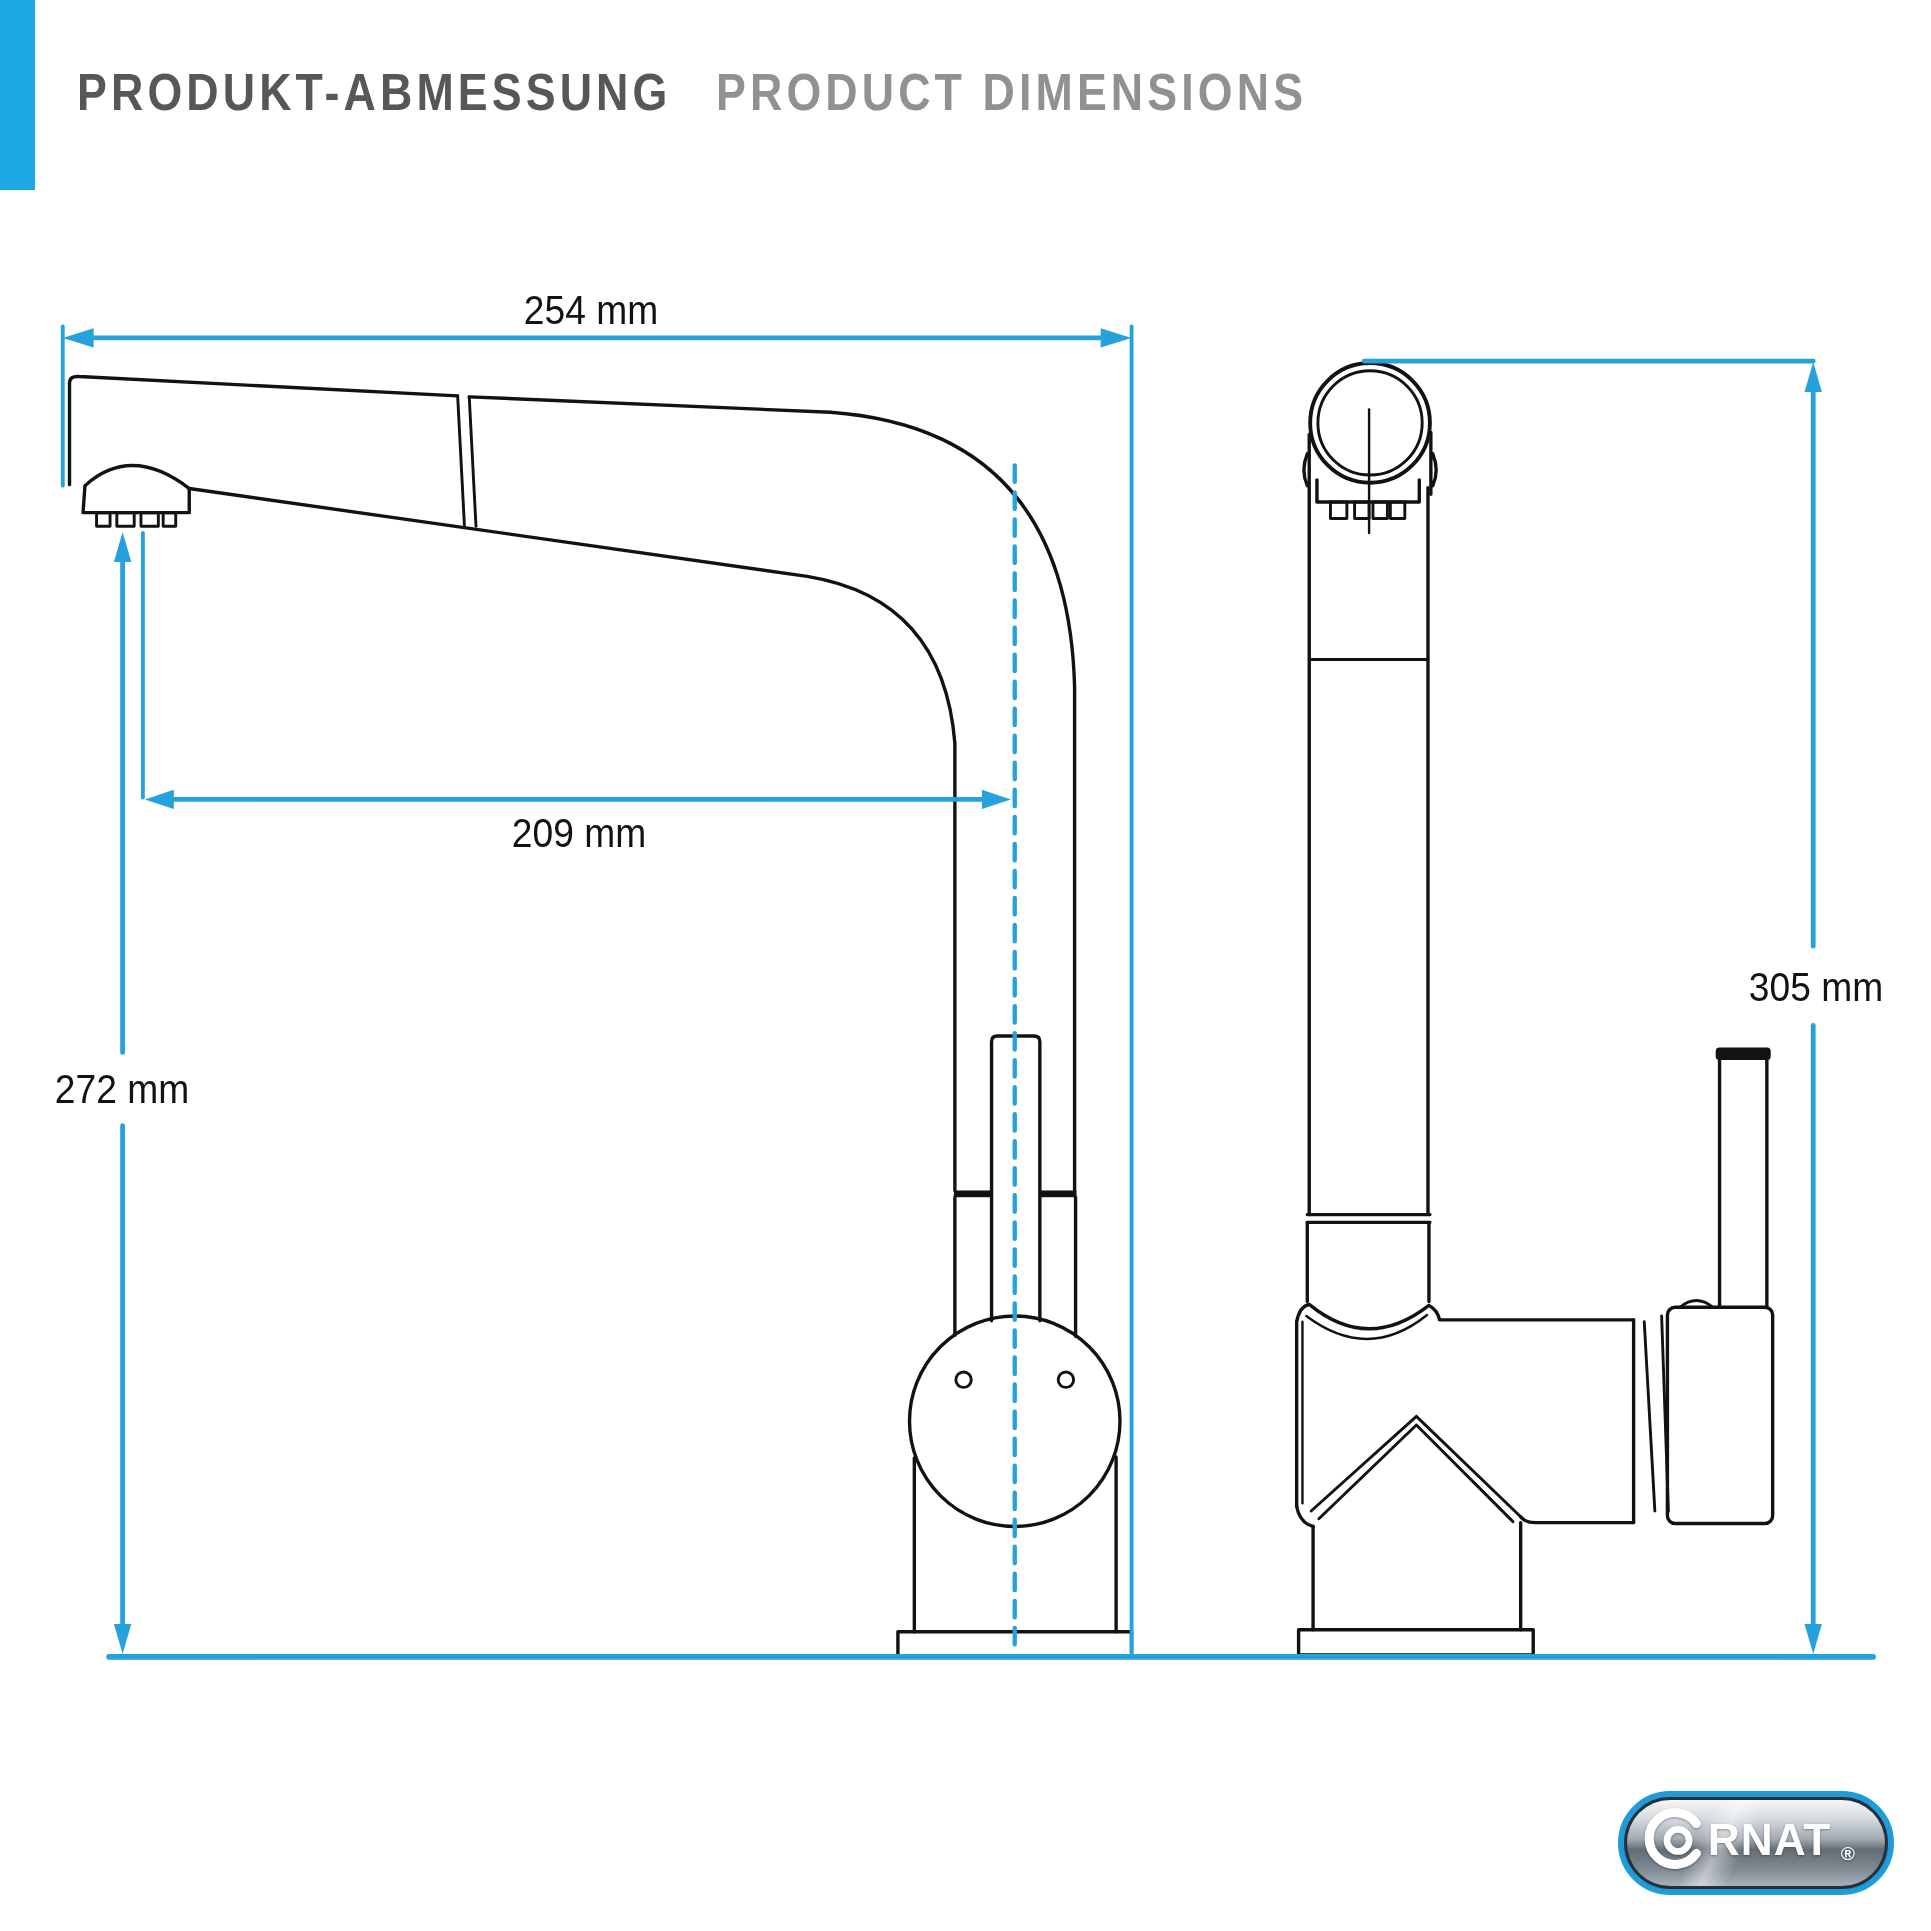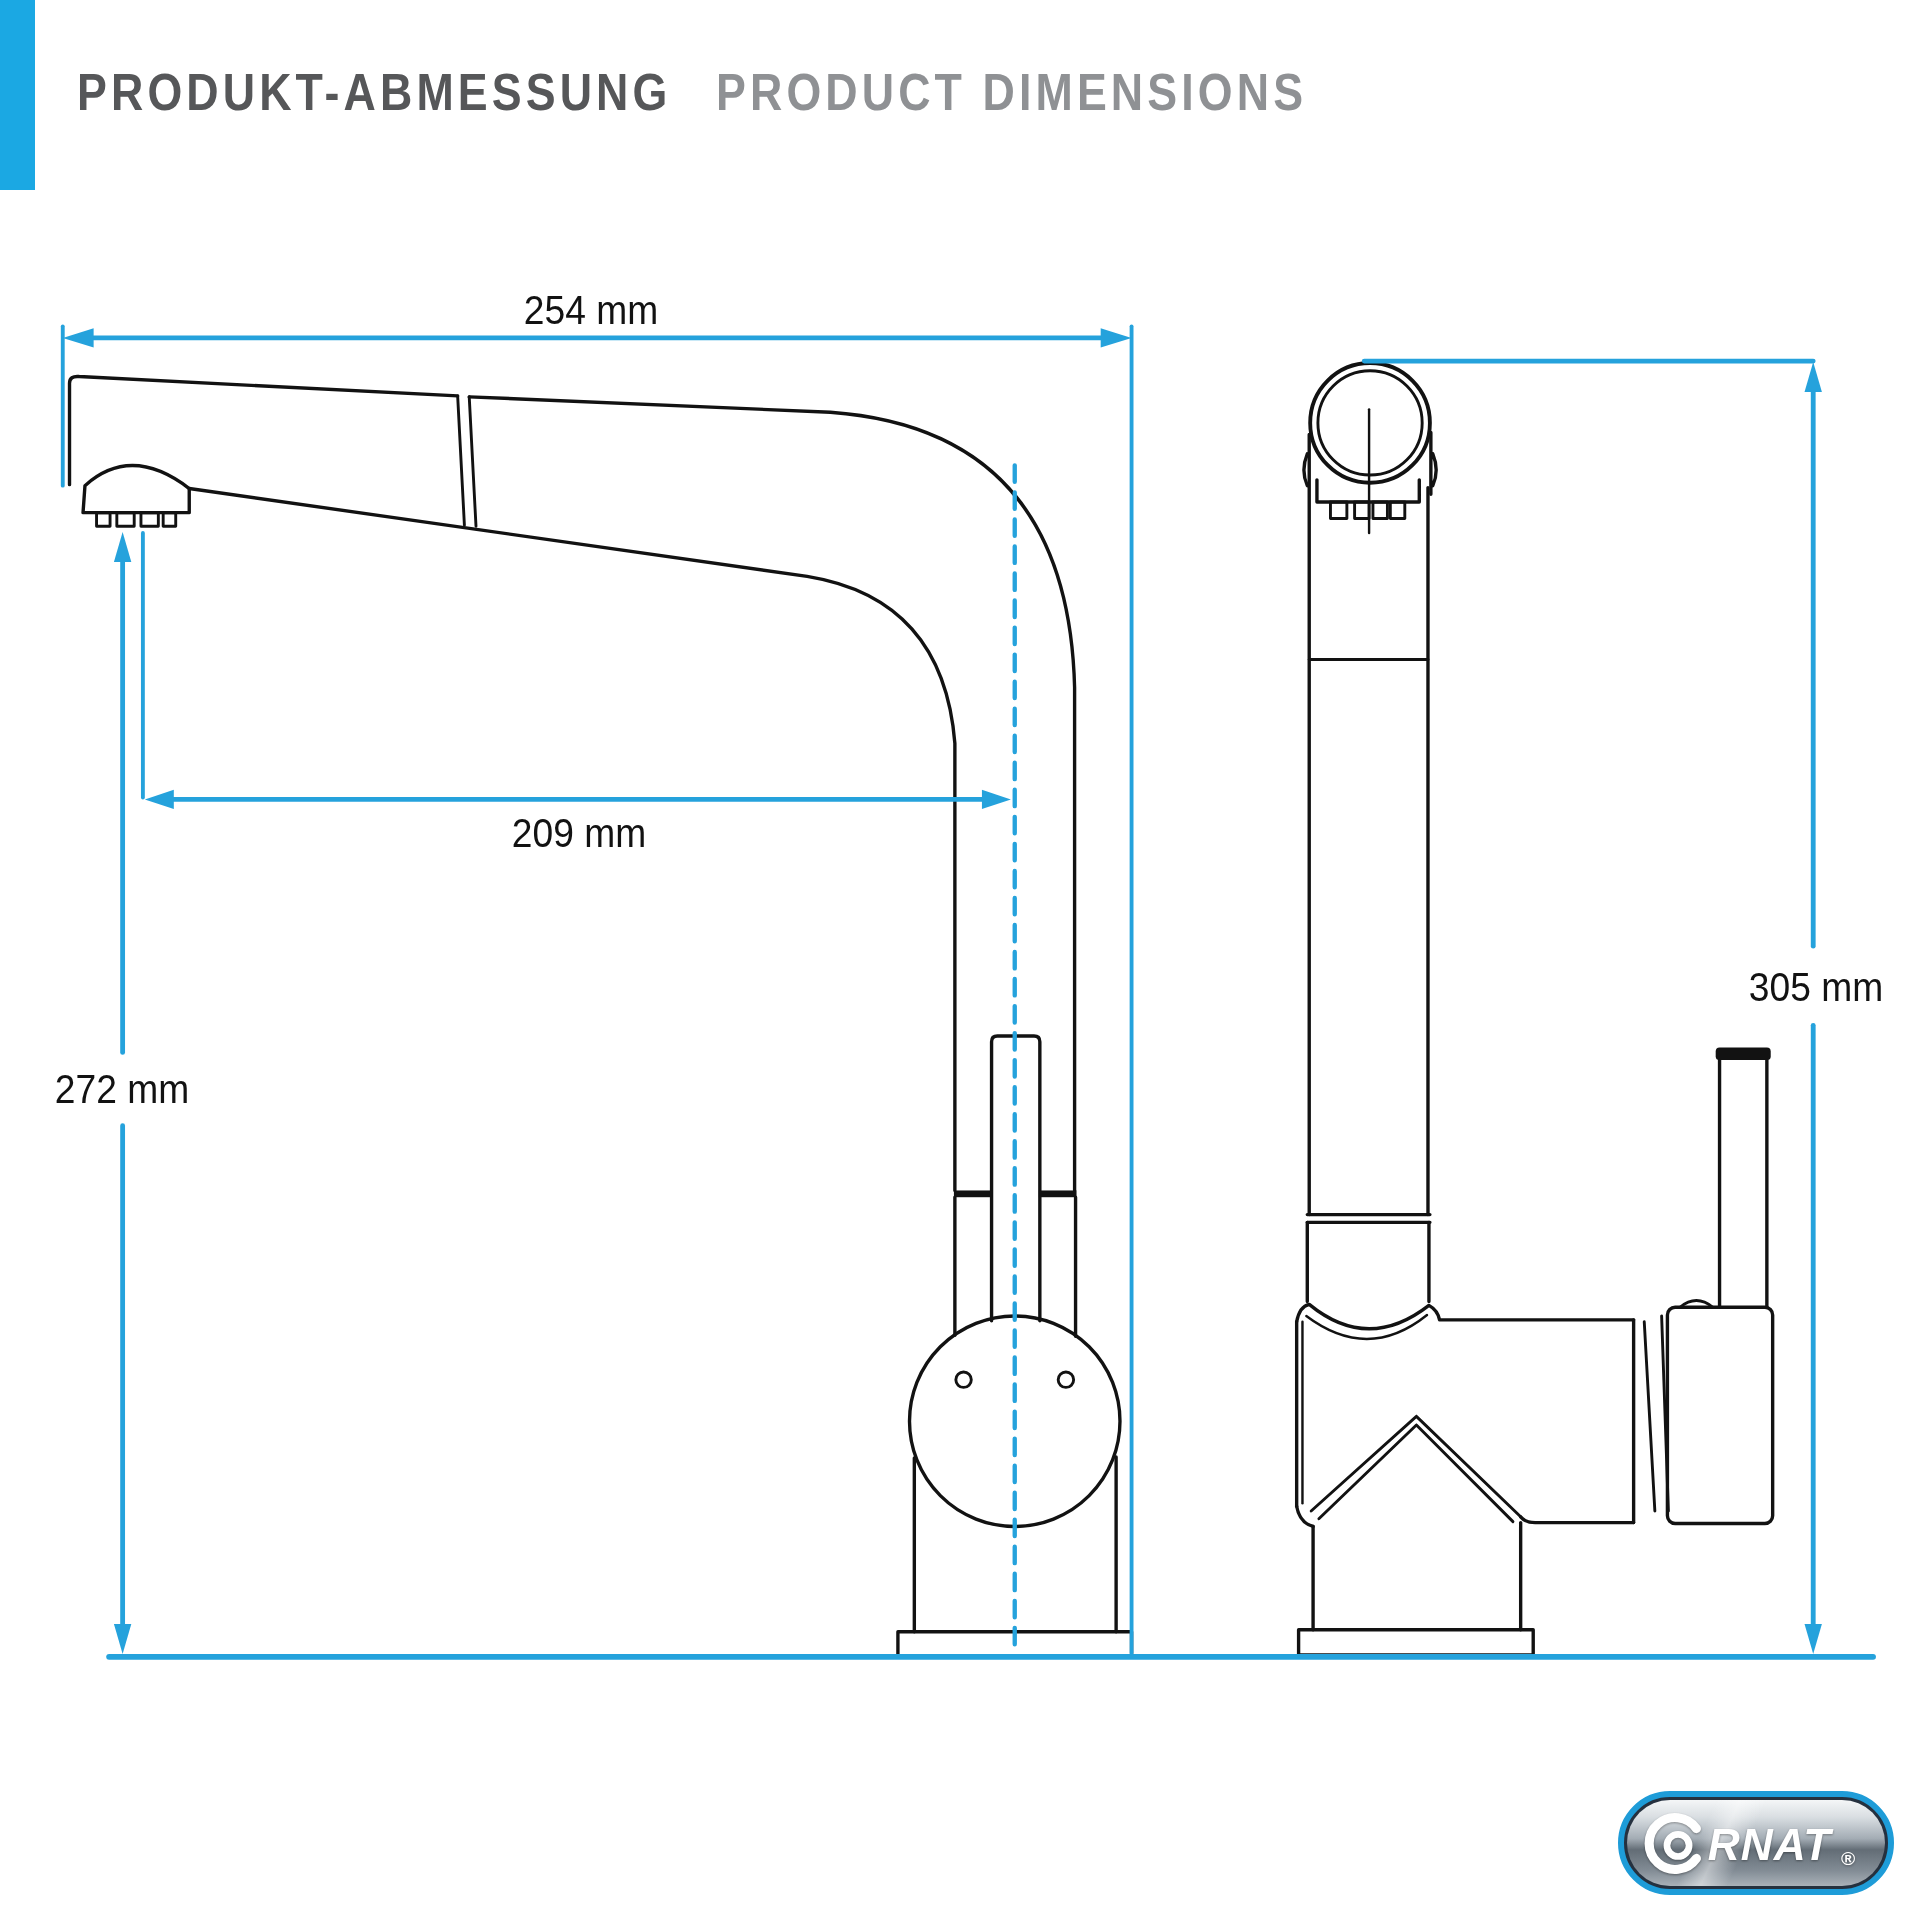--- a/index.html
+++ b/index.html
@@ -24,21 +24,21 @@
   .lbl-254{left:591px;top:310px;}
   .lbl-209{left:579px;top:833px;}
   .lbl-272{left:122px;top:1089px;}
   .lbl-305{left:1816px;top:987px;}
   .logo{position:absolute;left:1618px;top:1791px;width:276px;height:104px;box-sizing:border-box;
         border:6.8px solid var(--logoborder);border-radius:52px;background:#25313f;padding:2.9px;}
   .logo-inner{width:100%;height:100%;box-sizing:border-box;border-radius:44px;
         background:
           linear-gradient(115deg, rgba(255,255,255,0) 30%, rgba(255,255,255,.45) 38%, rgba(255,255,255,0) 47%),
           linear-gradient(180deg,#f4f6f7 0%,#d9dee2 20%,#a3acb4 45%,#636d76 58%,#828c95 82%,#a9b1b8 100%);
-        display:flex;align-items:center;justify-content:center;font-style:italic;}
+        display:flex;align-items:flex-start;justify-content:center;}
   .logo-inner svg{display:block;filter:drop-shadow(0 1.9px 1px rgba(0,0,0,.35));}
 </style>
 </head>
 <body>
 
 <div class="page">
 
   <div class="accent-bar"></div>
   <div class="title title-de">PRODUKT-ABMESSUNG</div>
   <div class="title title-en">PRODUCT DIMENSIONS</div>

